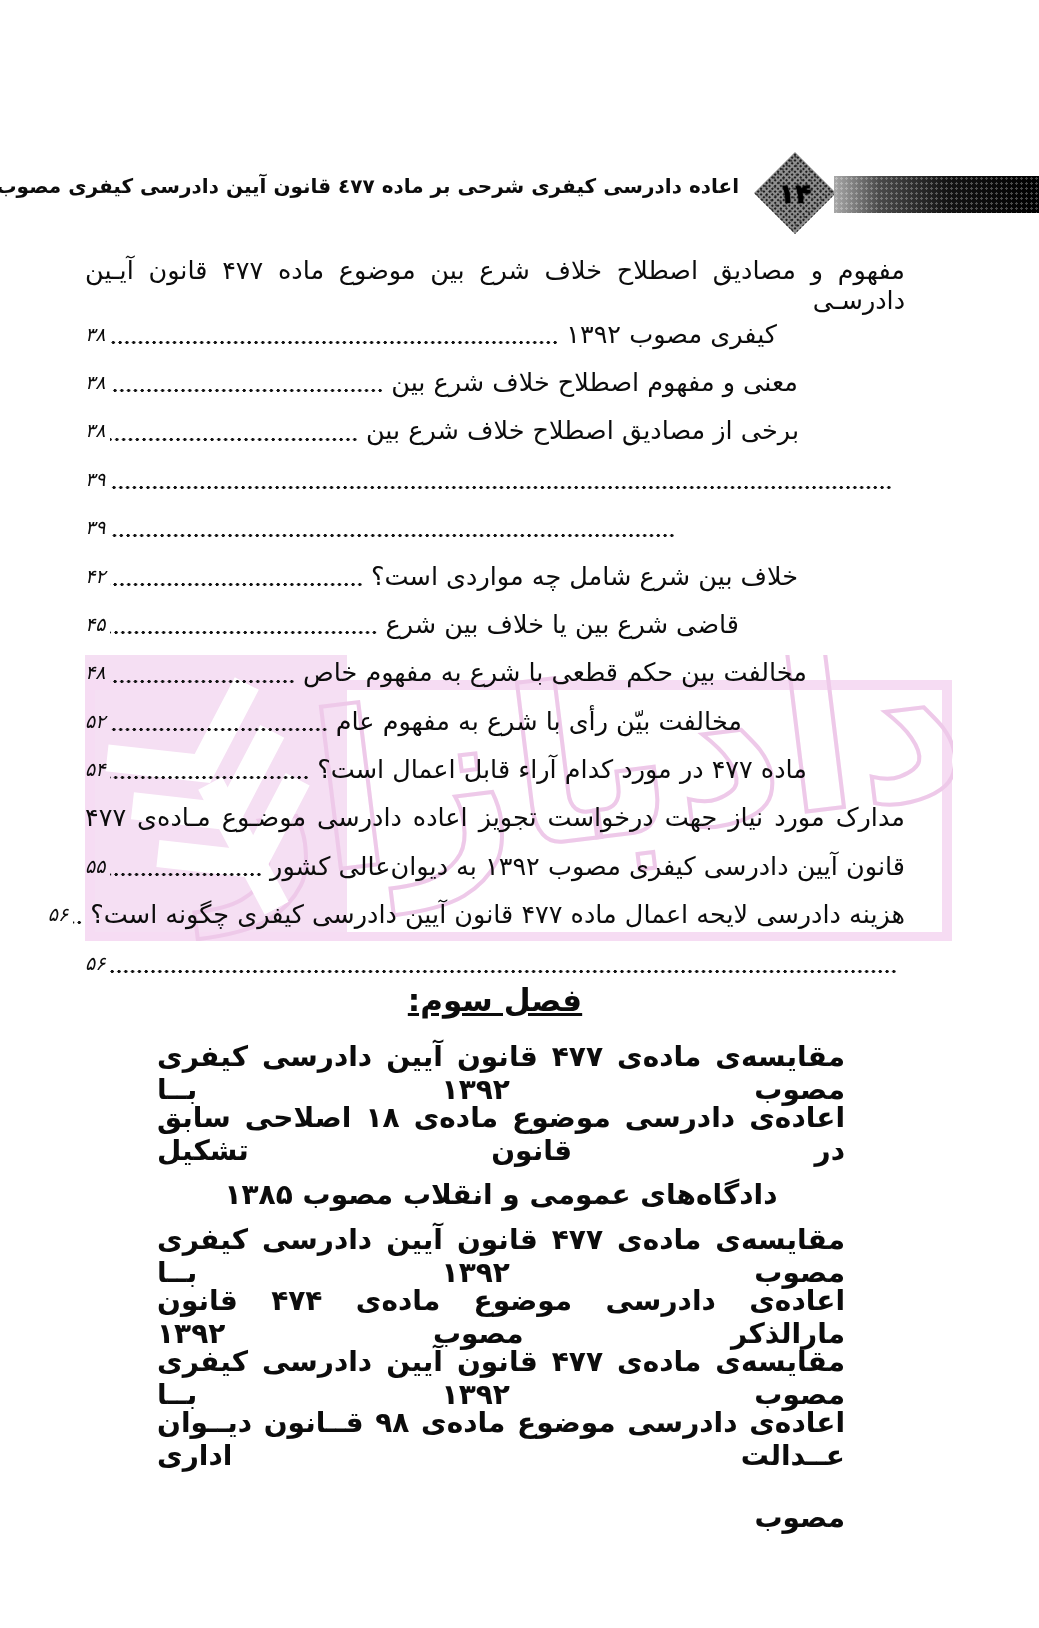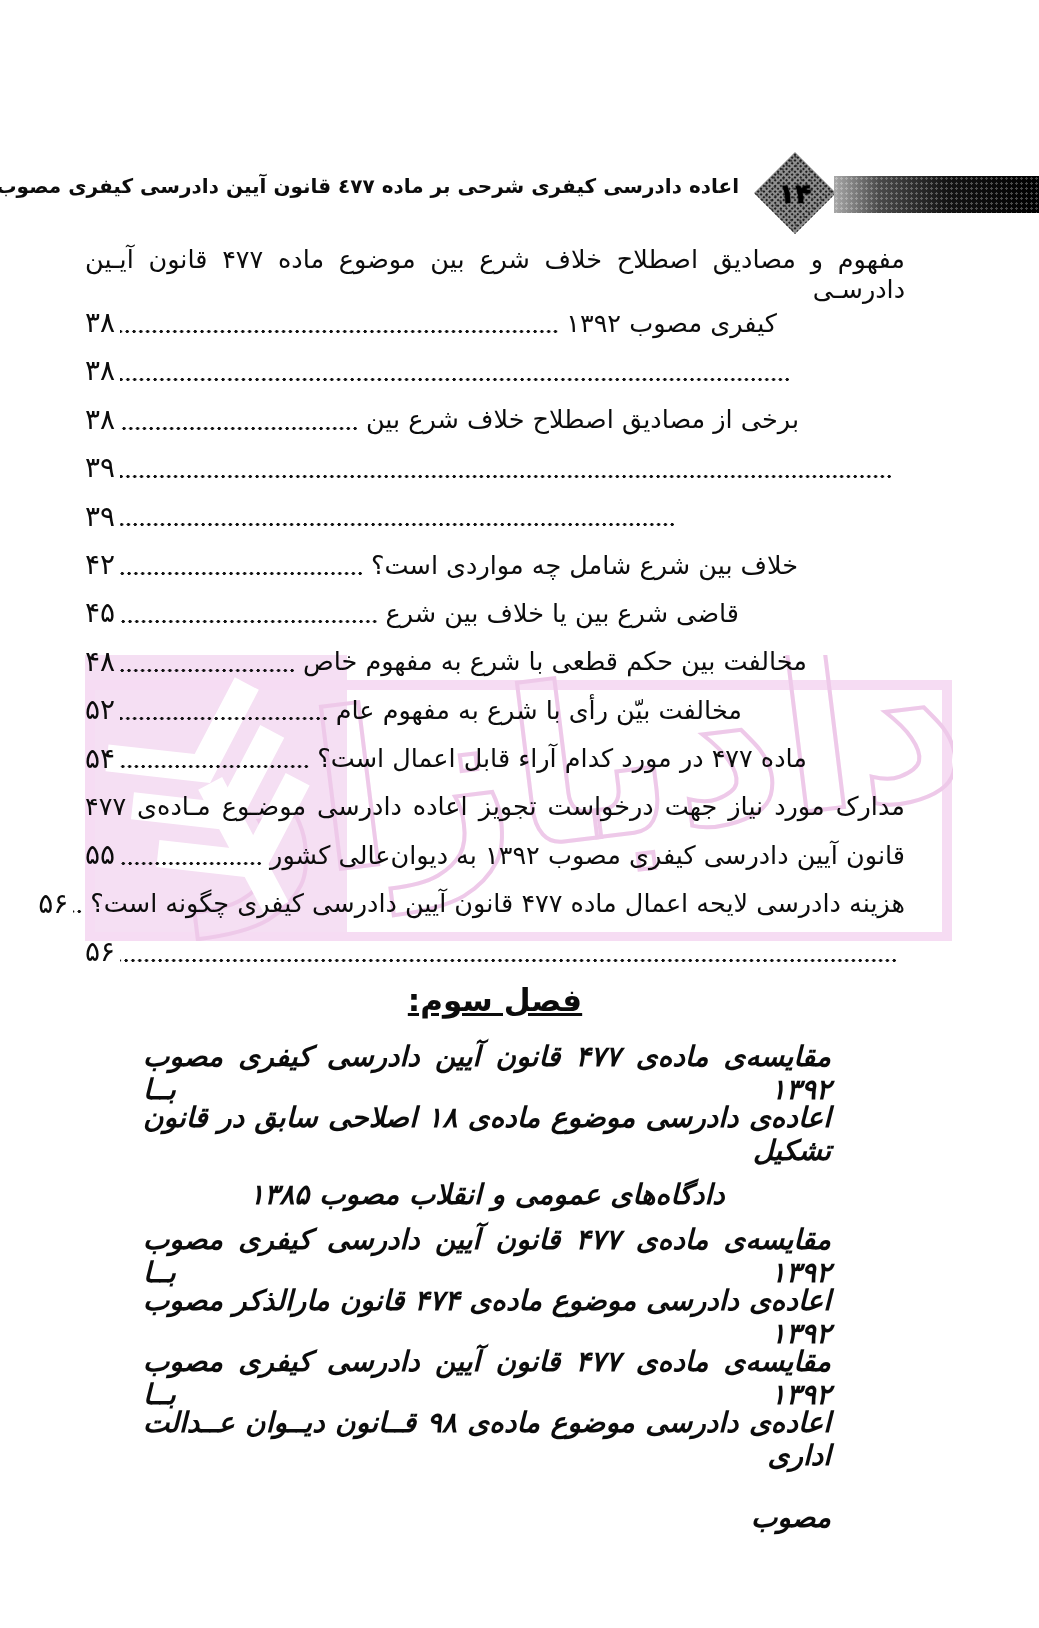--- a/index.html
+++ b/index.html
@@ -60,29 +60,29 @@
   .toc-row{display:flex;direction:rtl;height:48.4px;align-items:center;}
   .toc-text{white-space:nowrap;}
   .toc-row.justify .toc-text{
     white-space:normal;flex:1;text-align:justify;text-align-last:justify;
   }
   .dots{
     flex:1 1 auto;min-width:10px;height:7px;align-self:flex-end;margin:0 7px 12px 5px;
     background-image:radial-gradient(circle at 3px 3.5px,#101010 1.45px,transparent 1.8px);
     background-size:6.8px 7px;background-repeat:repeat-x;background-position:right bottom;
   }
-  .toc-page{font-size:28px;}
+  .toc-page{font-size:19px;font-style:italic;}
   
   .chapter-heading{
     position:absolute;left:85px;top:982px;width:820px;
     text-align:center;font-weight:bold;font-size:31px;text-decoration:underline;
   }
   .chapter-list{
-    position:absolute;right:208px;top:1042px;width:688px;
-    font-weight:bold;font-size:28px;direction:rtl;font-style:italic;
+    position:absolute;right:194px;top:1042px;width:688px;
+    font-weight:bold;font-size:28px;direction:rtl;
   }
   .ch-line{height:61px;display:flex;align-items:center;}
   .ch-line > span{display:block;width:100%;white-space:nowrap;}
   .ch-line.align-justify > span{white-space:normal;text-align:justify;text-align-last:justify;}
   .ch-line.align-center > span{text-align:center;}
   .ch-line.align-right > span{margin-top:36px;}
 </style>
 </head>
 <body>
 
@@ -102,29 +102,30 @@
     </svg>
   </div>
 
   <div class="hdr-title">اعاده دادرسی کیفری شرحی بر ماده ٤٧٧ قانون آیین دادرسی کیفری مصوب ۱۳۹۲</div>
   <div class="hdr-diamond">
     <span>۱۴</span>
   </div>
   <div class="hdr-bar"></div>
 
   <div class="toc" id="toc">
-      <div class="toc-row justify" style="padding-right: 0px;">
+      <div class="toc-row justify" style="padding-right: 0px; margin-top: 11px;">
         <span class="toc-text">مفهوم و مصادیق اصطلاح خلاف شرع بین موضوع ماده ۴۷۷ قانون آیـین دادرسـی</span>
       </div>
       <div class="toc-row" style="padding-right: 128px;">
         <span class="toc-text">کیفری مصوب ۱۳۹۲</span>
         <span class="dots"></span>
         <span class="toc-page">۳۸</span>
       </div>
       <div class="toc-row" style="padding-right: 107px;">
+        <span class="toc-text">معنی و مفهوم اصطلاح خلاف شرع بین</span>
         <span class="dots"></span>
         <span class="toc-page">۳۸</span>
       </div>
       <div class="toc-row" style="padding-right: 106px;">
         <span class="toc-text">برخی از مصادیق اصطلاح خلاف شرع بین</span>
         <span class="dots"></span>
         <span class="toc-page">۳۸</span>
       </div>
       <div class="toc-row" style="padding-right: 5px;">
         <span class="dots"></span>

